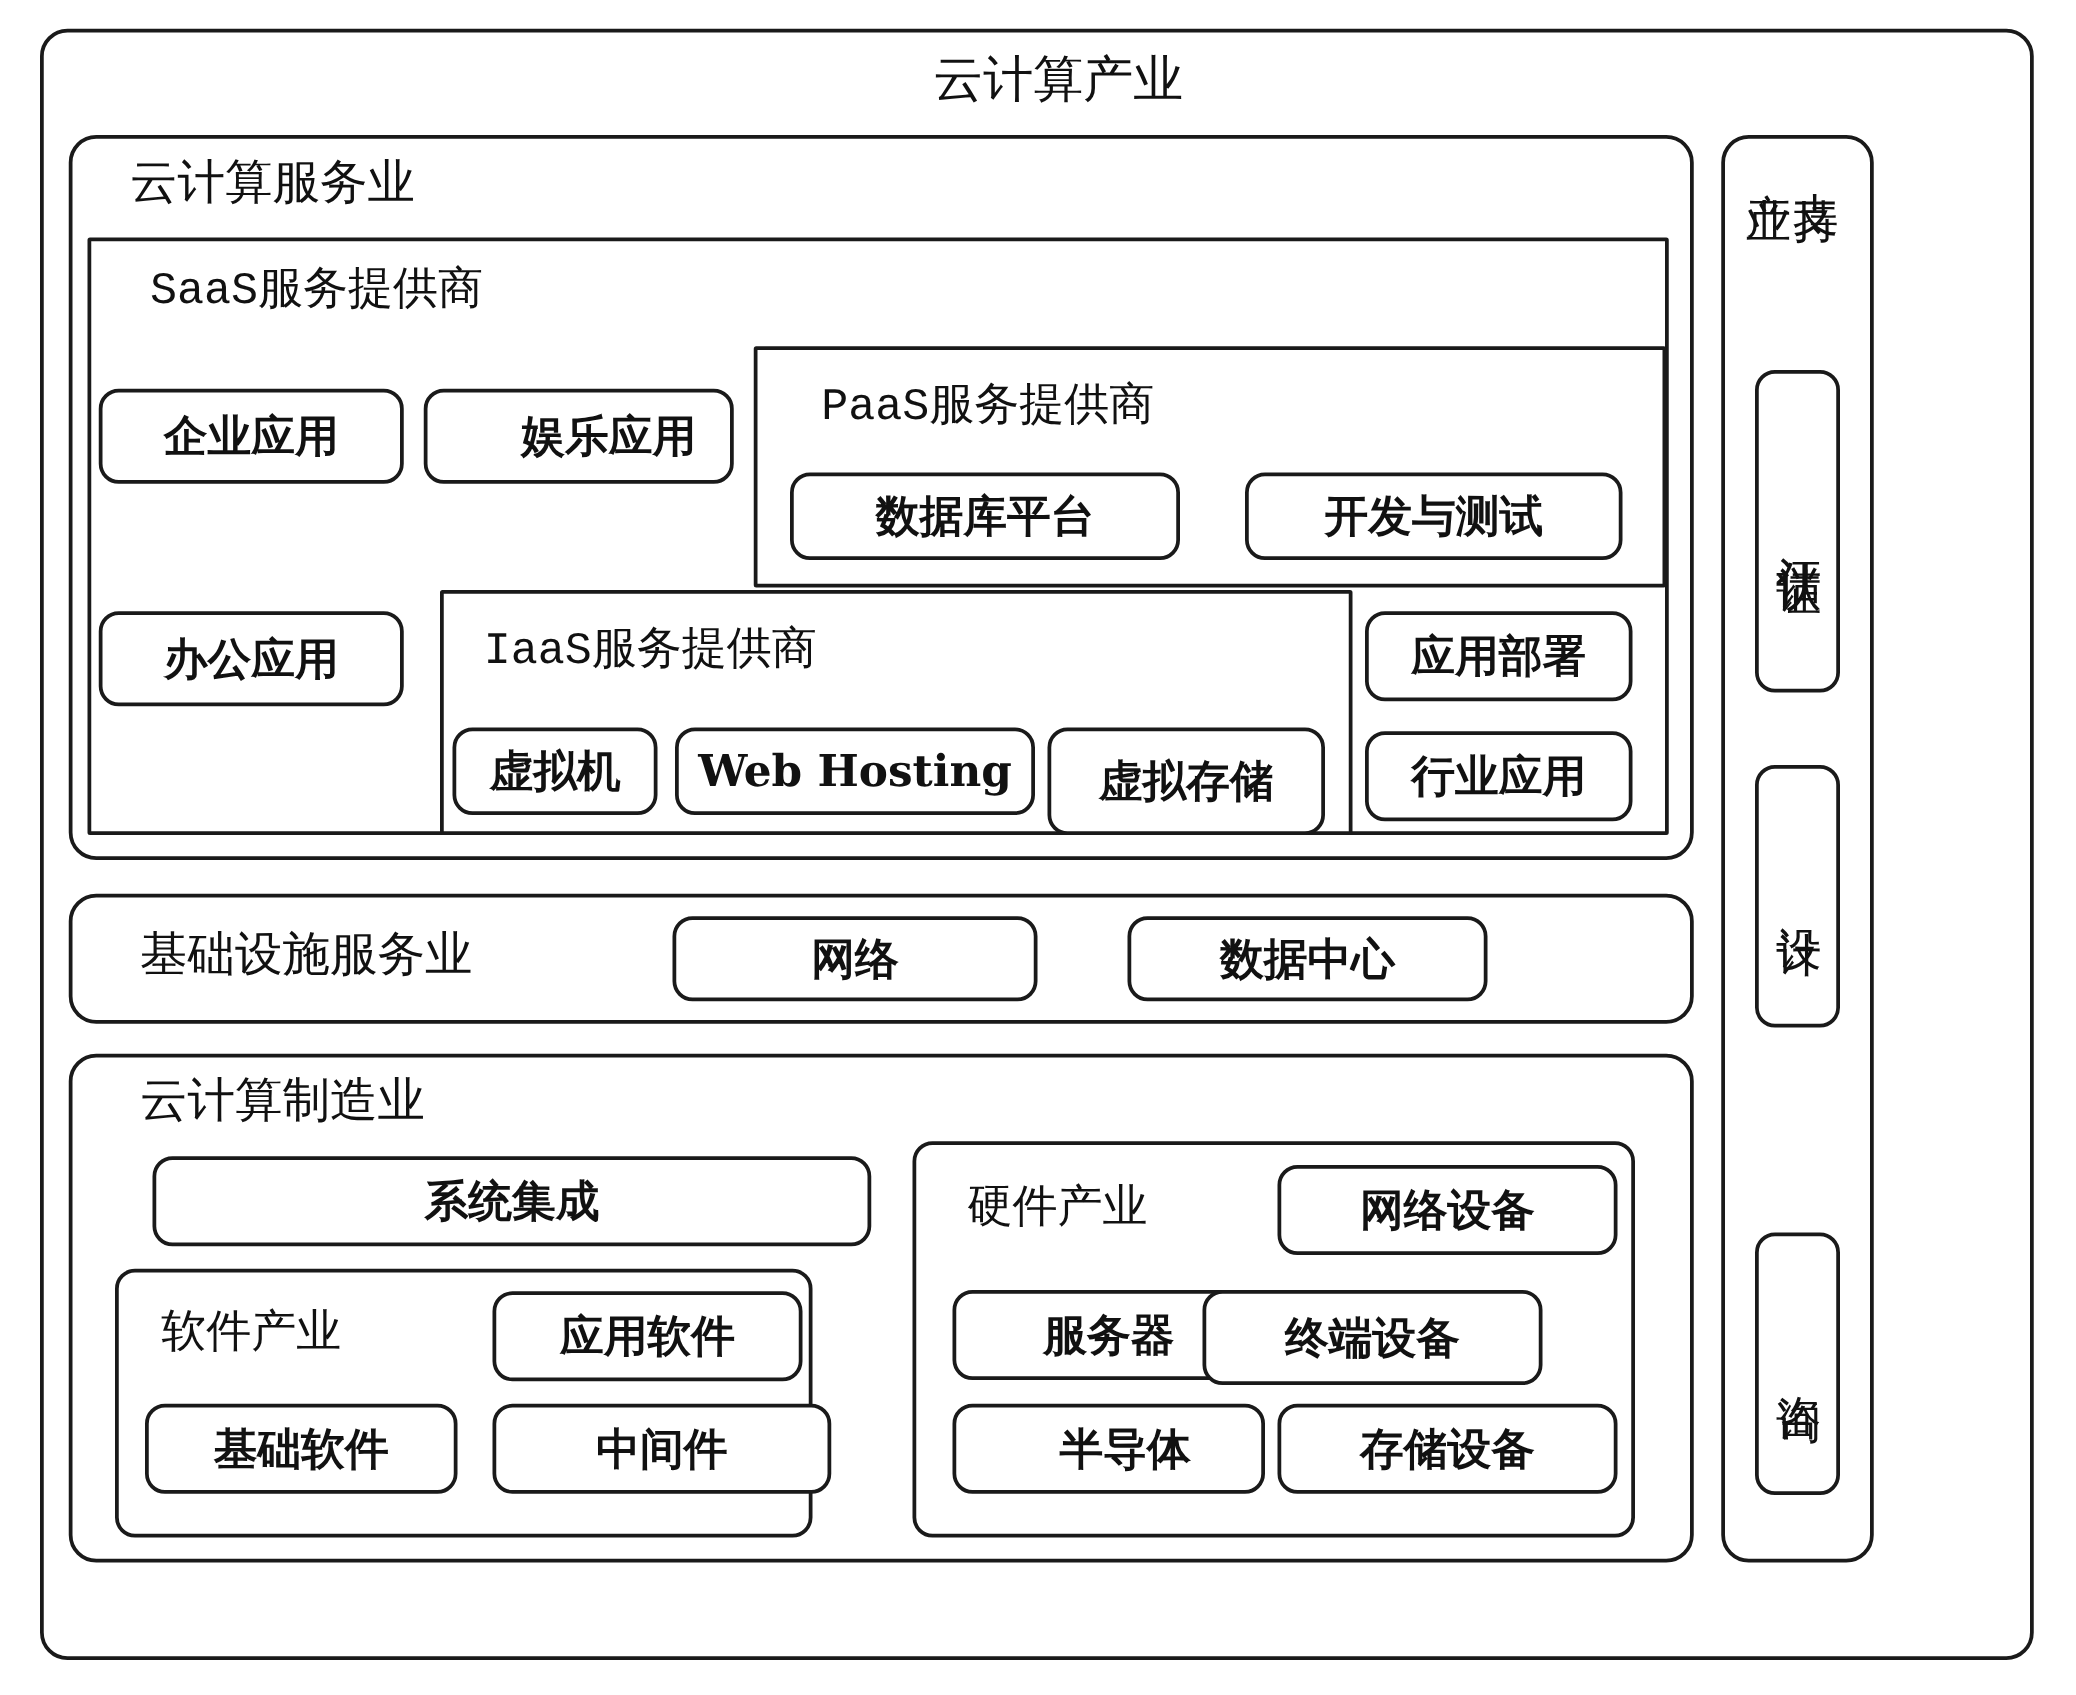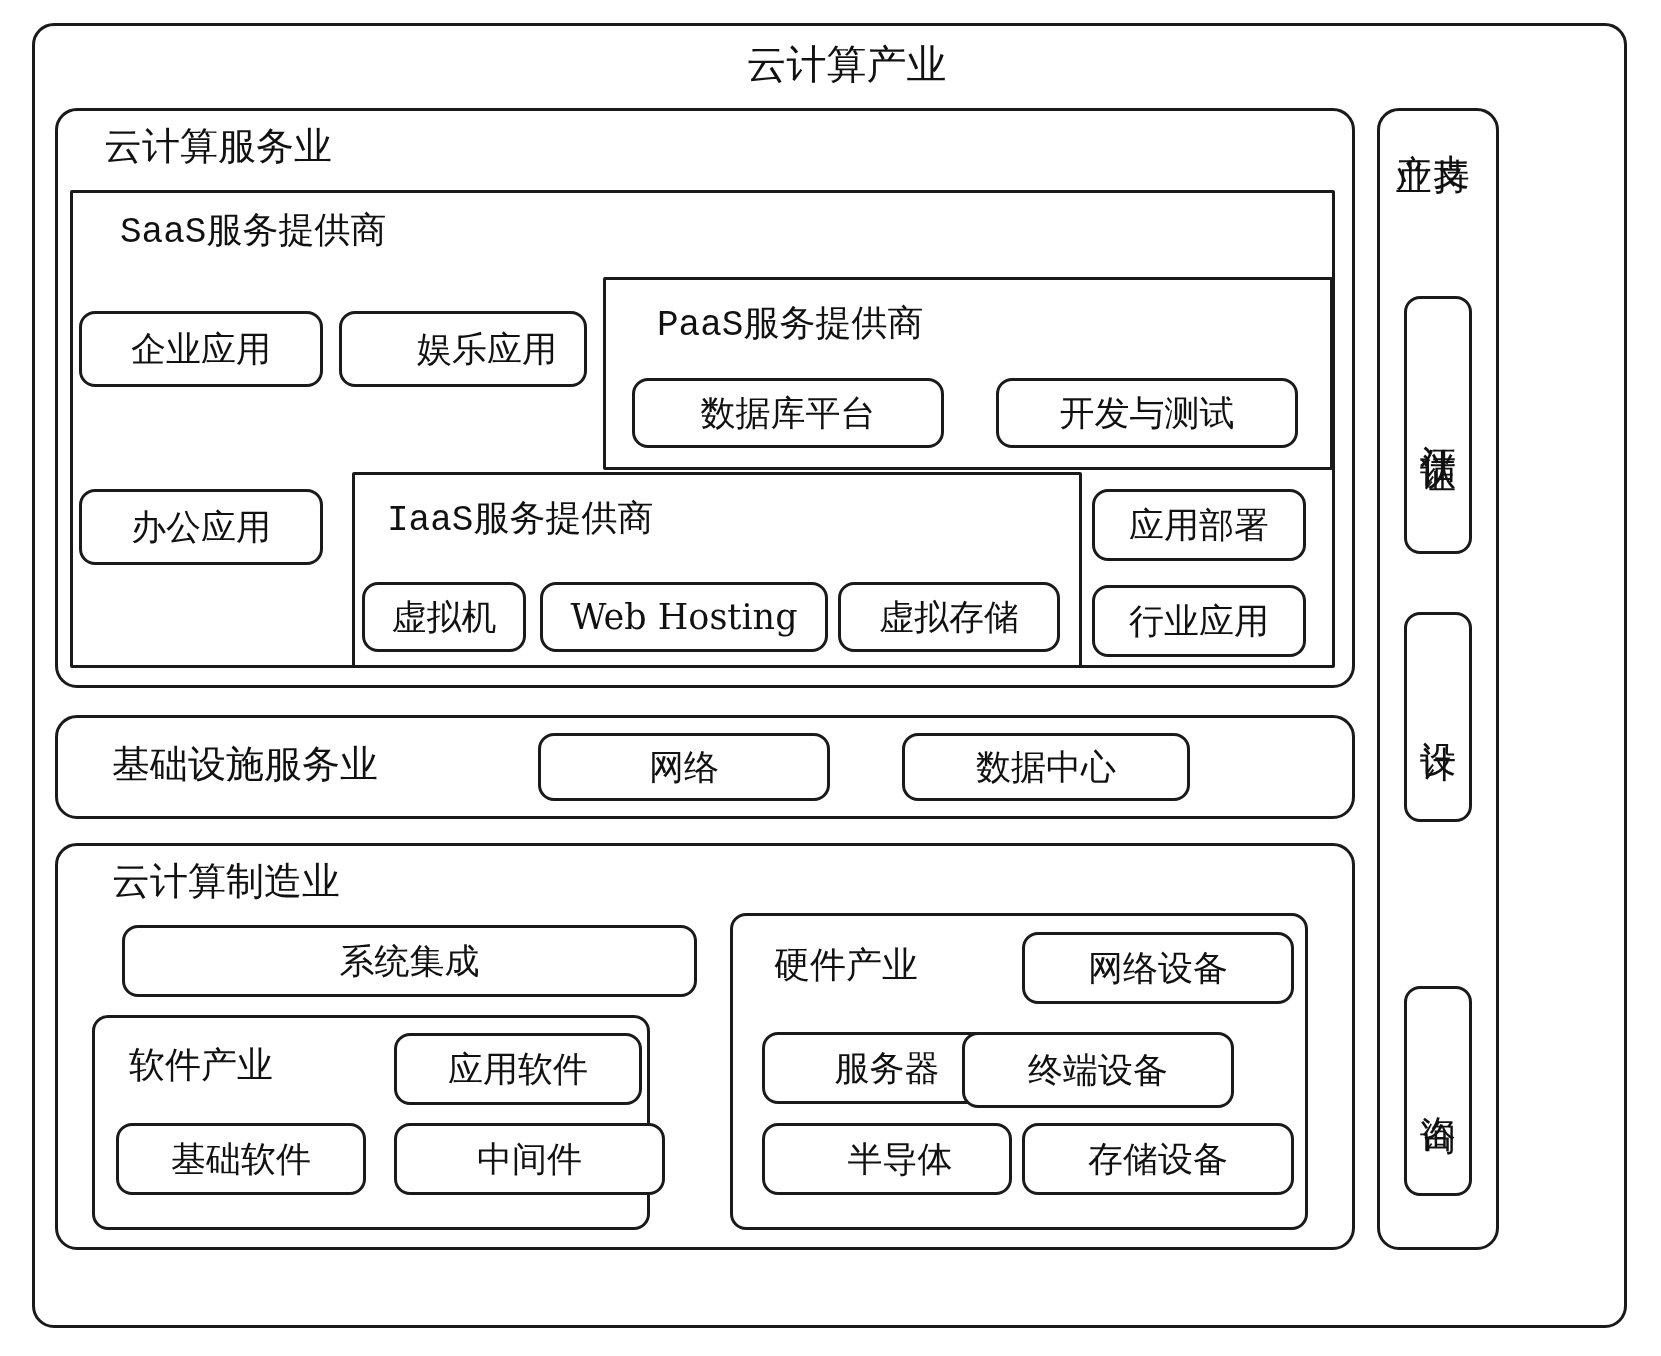--- a/index.html
+++ b/index.html
@@ -85,21 +85,21 @@
     letter-spacing: 5px;
     line-height: 1.05;
     height: 120px;
     white-space: normal;
   }
 
   
   .fs-title { font-size: 40px; }
   .fs-sec   { font-size: 38px; }
   .fs-sub   { font-size: 36px; }
-  .fs-leaf  { font-size: 35px; }
+  .fs-leaf  { font-size: 35px; font-weight: bold; }
   .fs-vert  { font-size: 36px; }
 </style>
 </head>
 <body>
 
 <div id="canvas">
 
   <div class="bx r-lg" style="left:32px; top:23px; width:1595px; height:1305px;"></div>
 
   <div class="hdr fs-title" style="left:0; top:48px; width:1661px; text-align:center; white-space:nowrap;">
@@ -116,21 +116,21 @@
   <div class="hdr fs-sub" style="left:641px; top:308px;">PaaS服务提供商</div>
 
   <div class="pill fs-leaf" style="left:632px; top:378px; width:312px; height:70px;">数据库平台</div>
   <div class="pill fs-leaf" style="left:996px; top:378px; width:302px; height:70px;">开发与测试</div>
 
   <div class="bx r-0" style="left:352px; top:472px; width:730px; height:196px;"></div>
   <div class="hdr fs-sub" style="left:371px; top:503px;">IaaS服务提供商</div>
 
   <div class="pill fs-leaf" style="left:362px; top:582px; width:164px; height:70px;">虚拟机</div>
   <div class="pill fs-leaf" style="left:540px; top:582px; width:288px; height:70px;">Web Hosting</div>
-  <div class="pill fs-leaf" style="left:838px; top:582px; width:222px; height:70px;">虚拟存储</div>
+  <div class="pill fs-leaf" style="left:838px; top:582px; width:222px; height:86px;">虚拟存储</div>
 
   <div class="pill fs-leaf" style="left:79px; top:311px; width:244px; height:76px;">企业应用</div>
   <div class="pill fs-leaf" style="left:339px; top:311px; width:248px; height:76px;padding-left:48px;">娱乐应用</div>
   <div class="pill fs-leaf" style="left:79px; top:489px; width:244px; height:76px;">办公应用</div>
 
   <div class="pill fs-leaf" style="left:1092px; top:489px; width:214px; height:72px;">应用部署</div>
   <div class="pill fs-leaf" style="left:1092px; top:585px; width:214px; height:72px;">行业应用</div>
 
   <div class="bx r-lg" style="left:55px; top:715px; width:1300px; height:104px;"></div>
   <div class="hdr fs-sec" style="left:96px; top:748px;">基础设施服务业</div>

